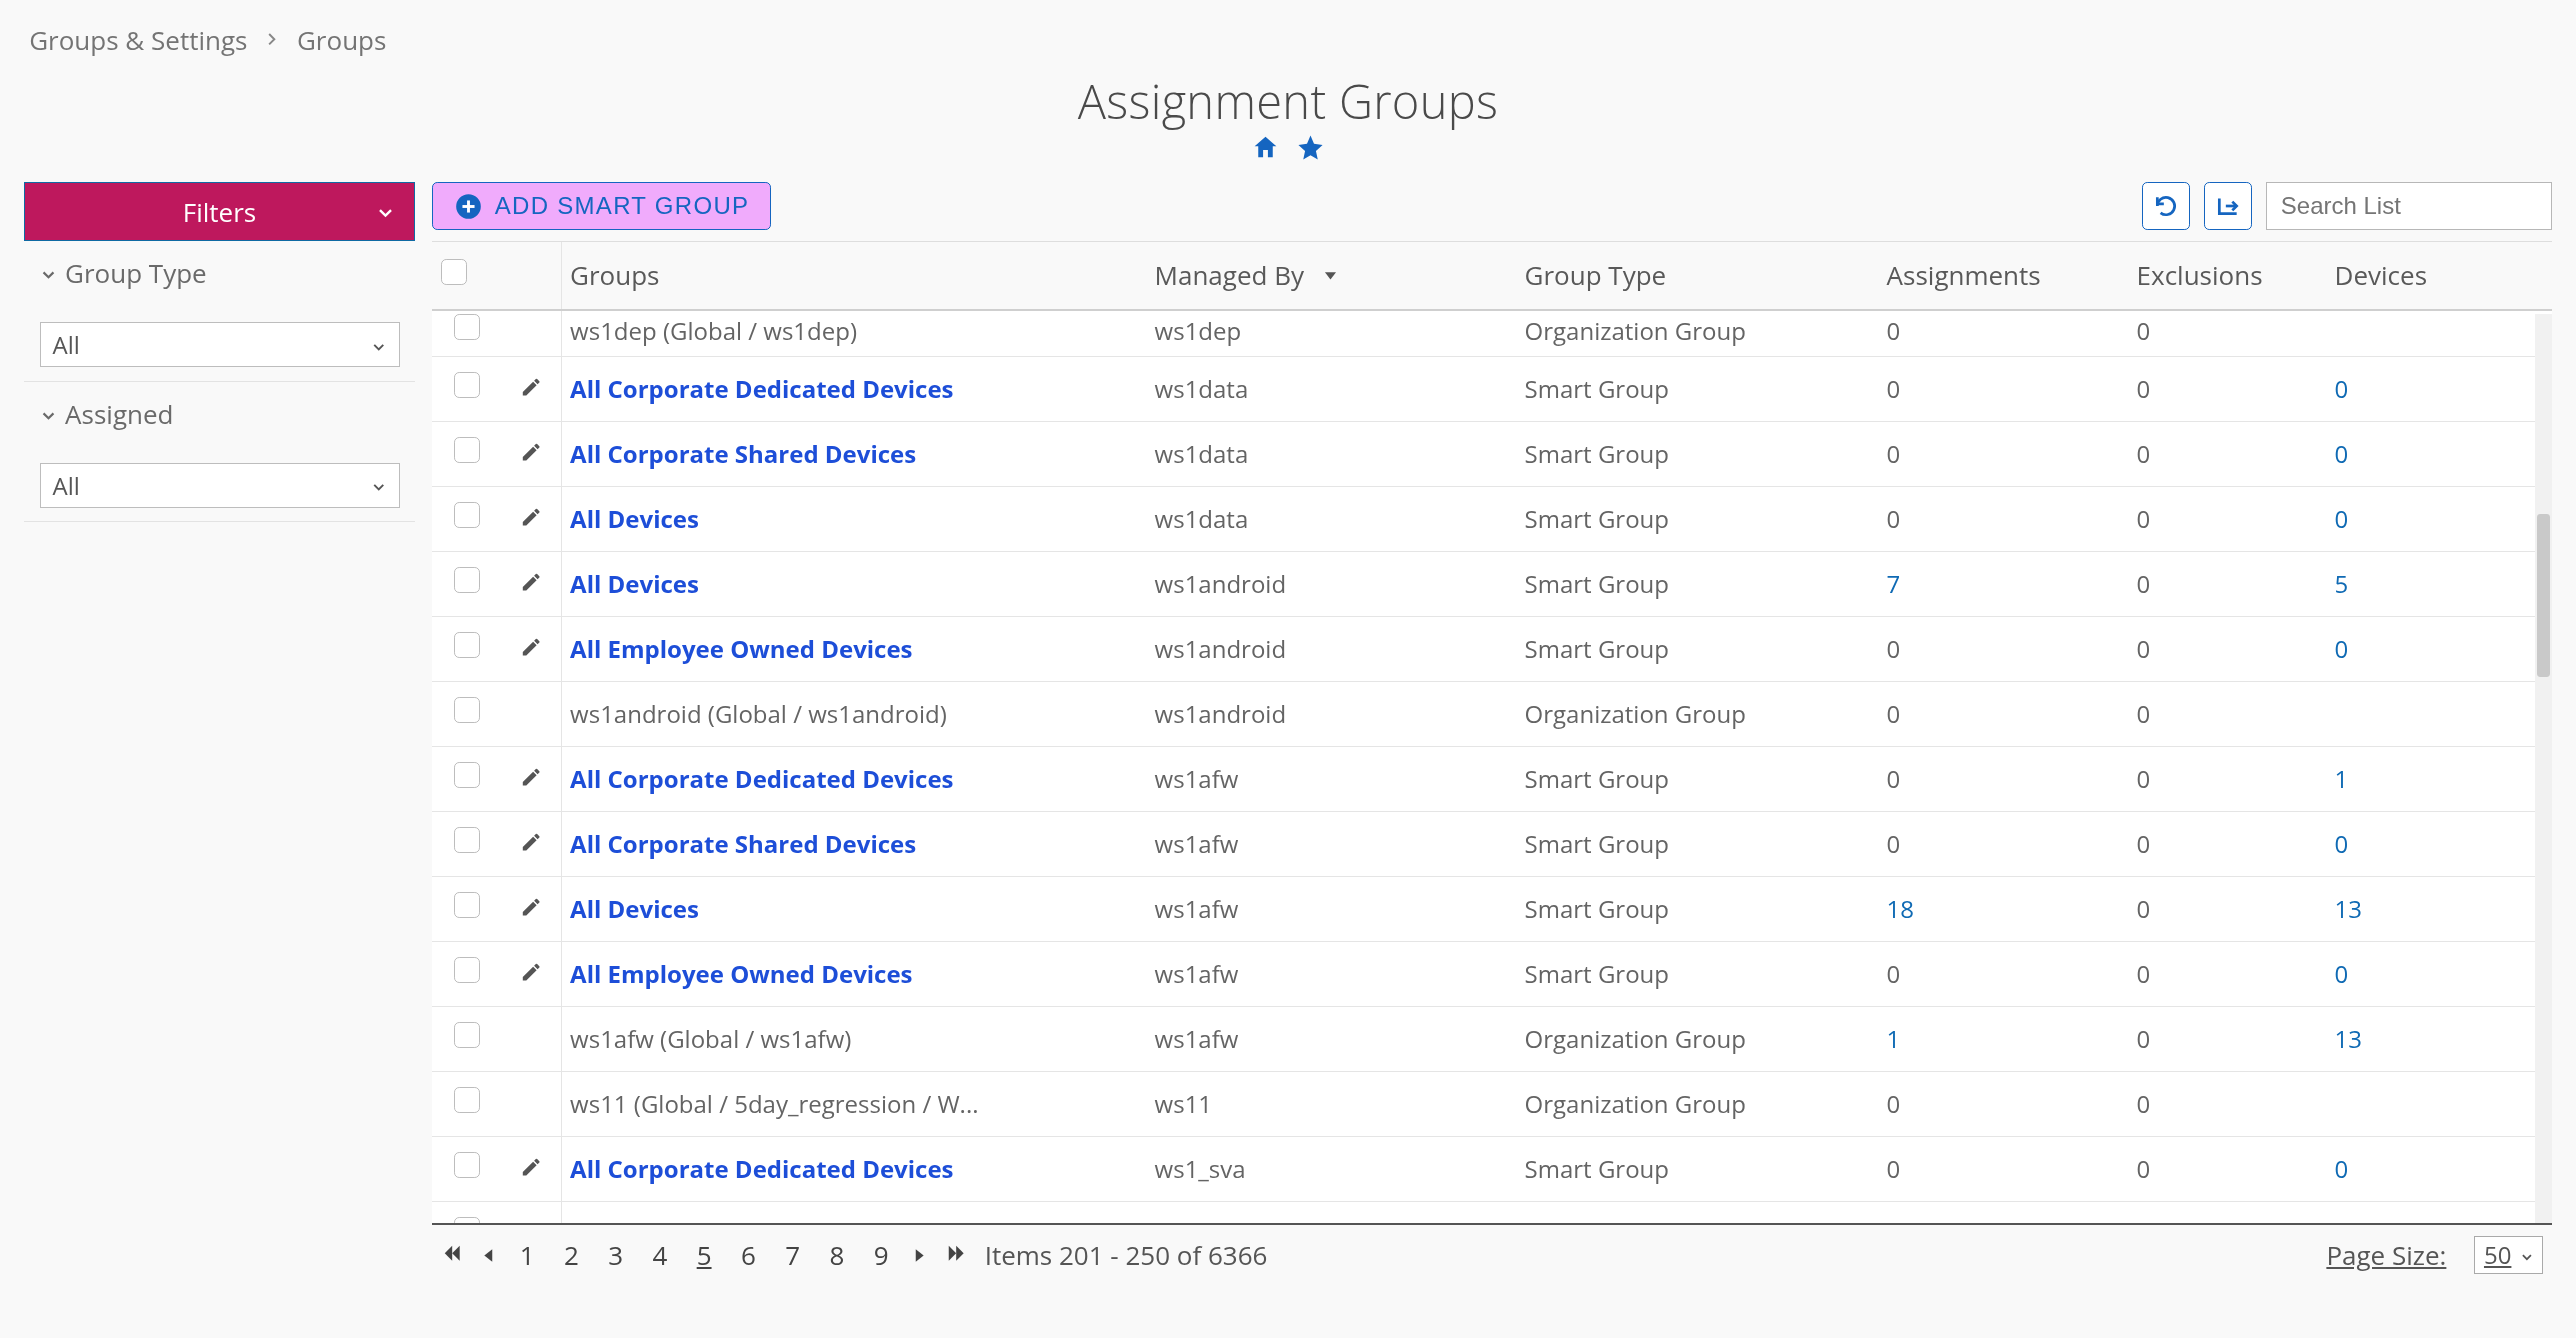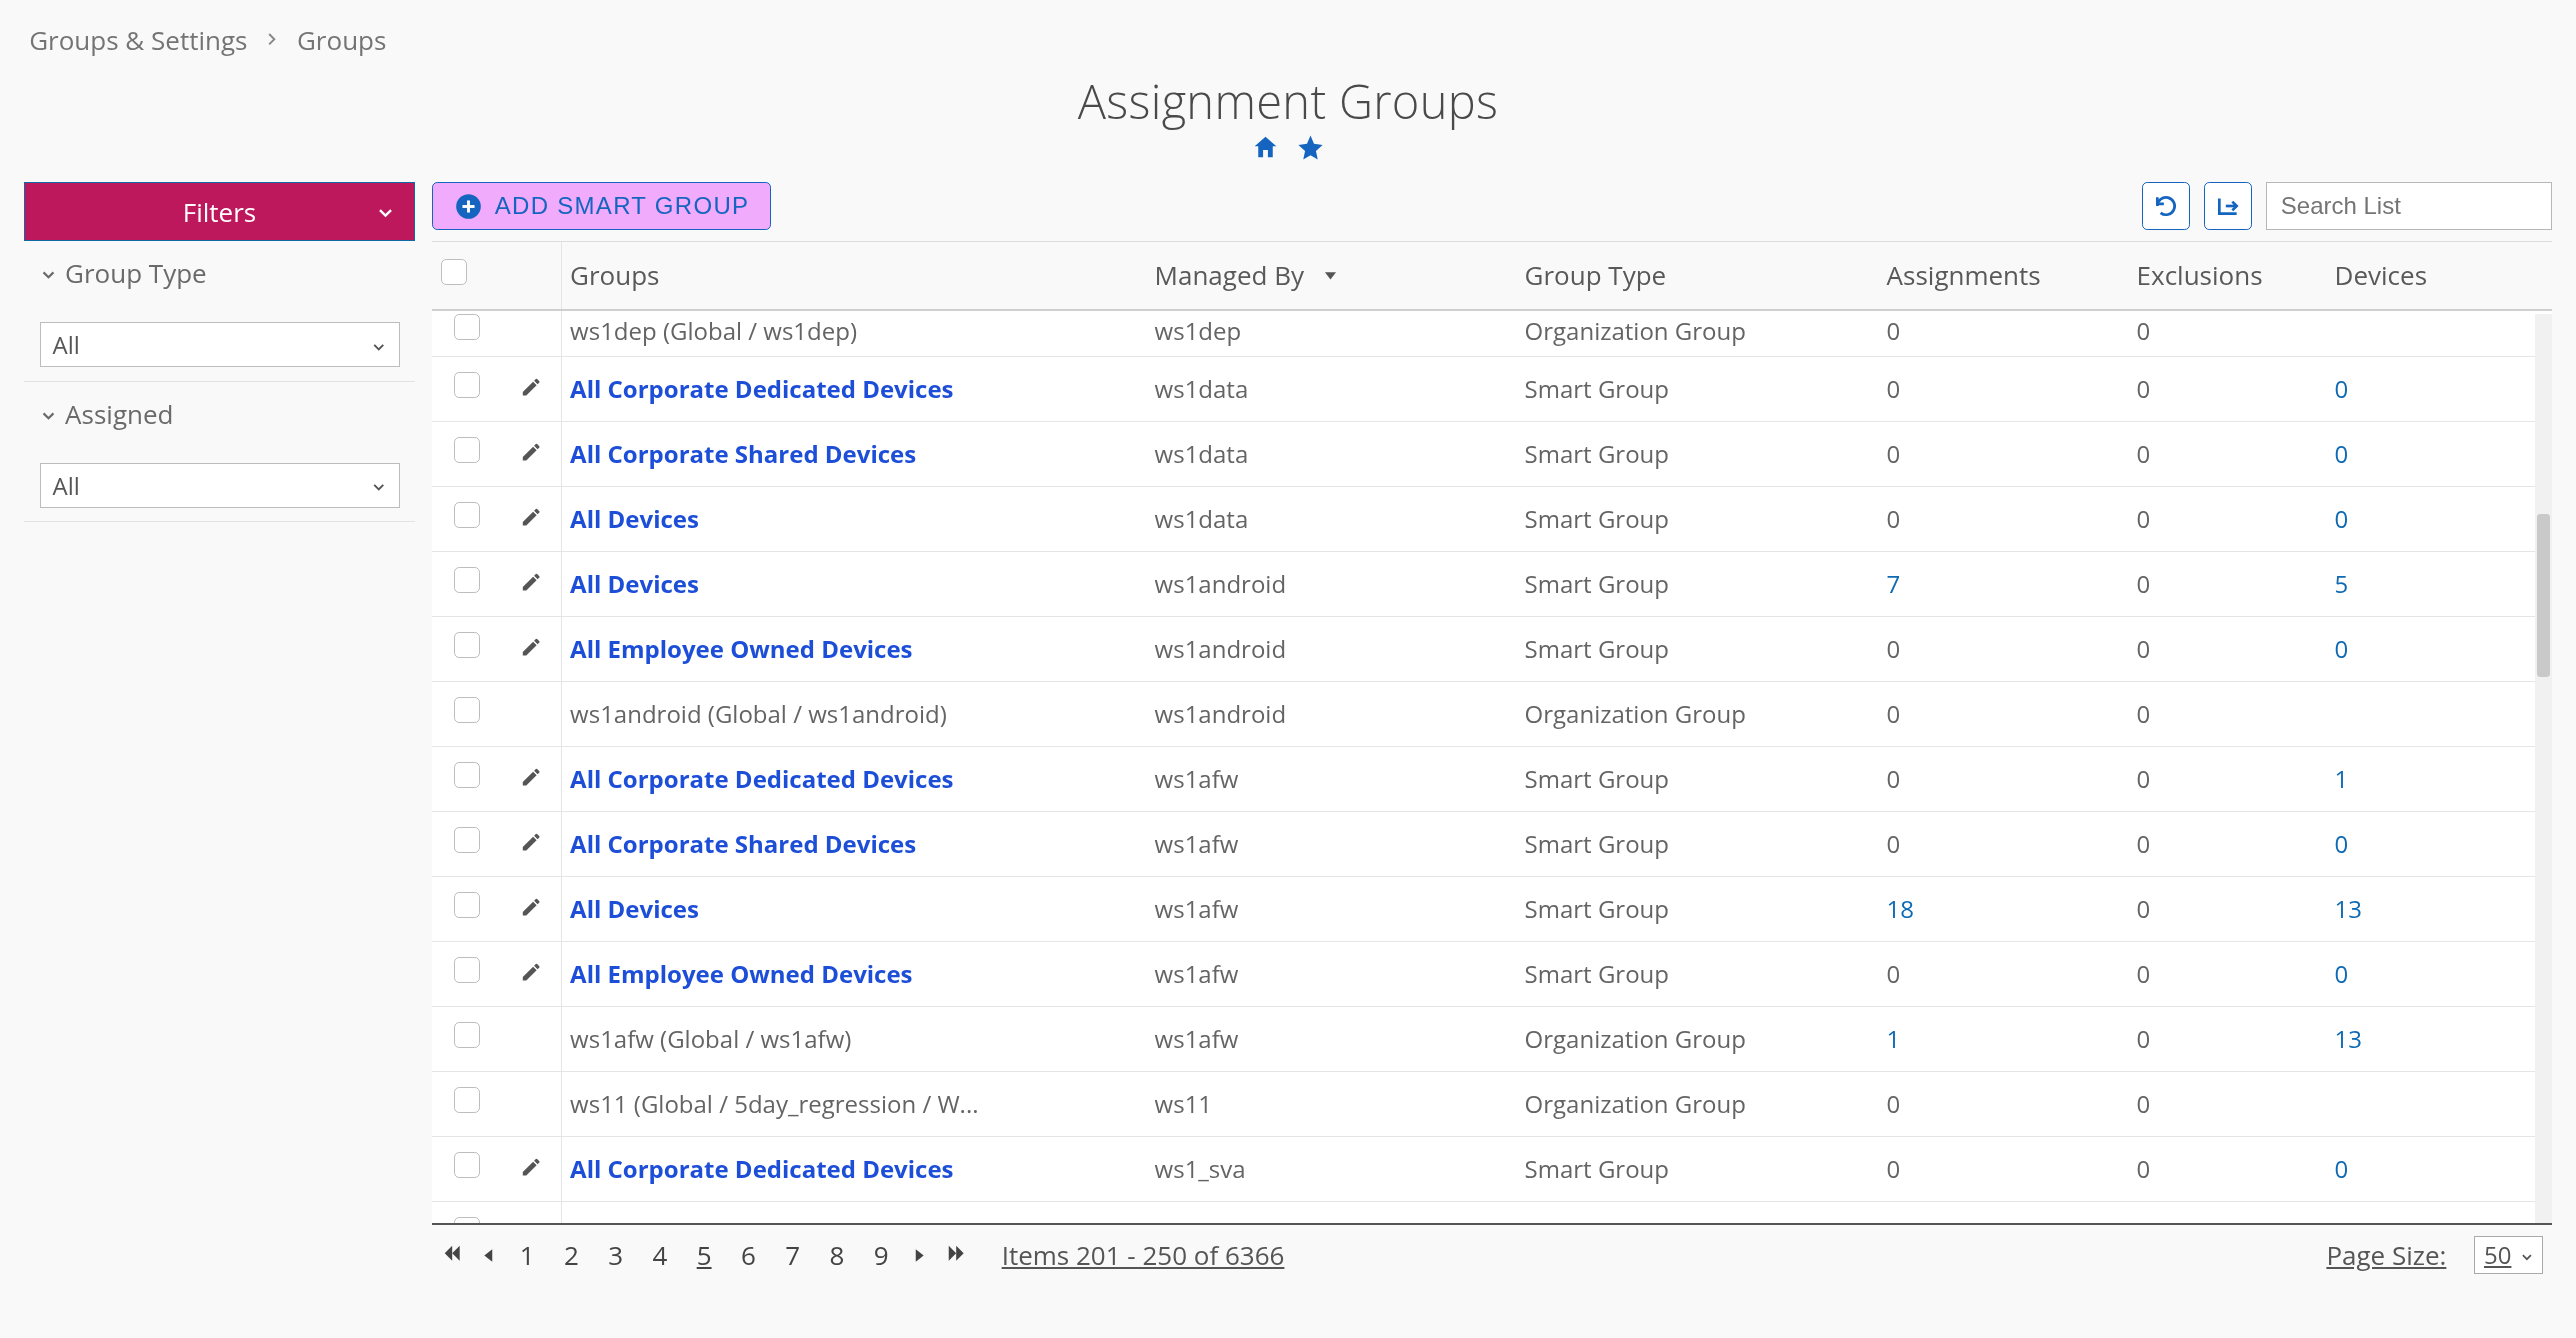--- a/index.html
+++ b/index.html
@@ -512,21 +512,21 @@
                     <polygon points="6,4 16,12 6,20"></polygon>
                   </svg>
               </span>
               <span class="arrow">
                 <svg width="22.4" height="22.4" viewBox="0 0 24 24" fill="#444">
                     <polygon points="4,4 12,12 4,20"></polygon>
                     <polygon points="12,4 20,12 12,20"></polygon>
                   </svg>
               </span>
             </span>
-            <span style="margin-left:17px;text-decoration:underline;">Items 201 - 250 of 6366</span>
+            <span style="">Items 201 - 250 of 6366</span>
           </div>
           <div class="pager-right">
             <span>Page Size:</span>
             <span class="page-size-sel">
               <span>50</span>
               <span>
                 <svg viewBox="0 0 24 24" width="13.8" height="13.8" fill="none" stroke="#555" stroke-width="3">
                     <polyline points="5,9 12,16 19,9"></polyline>
                   </svg>
               </span>

